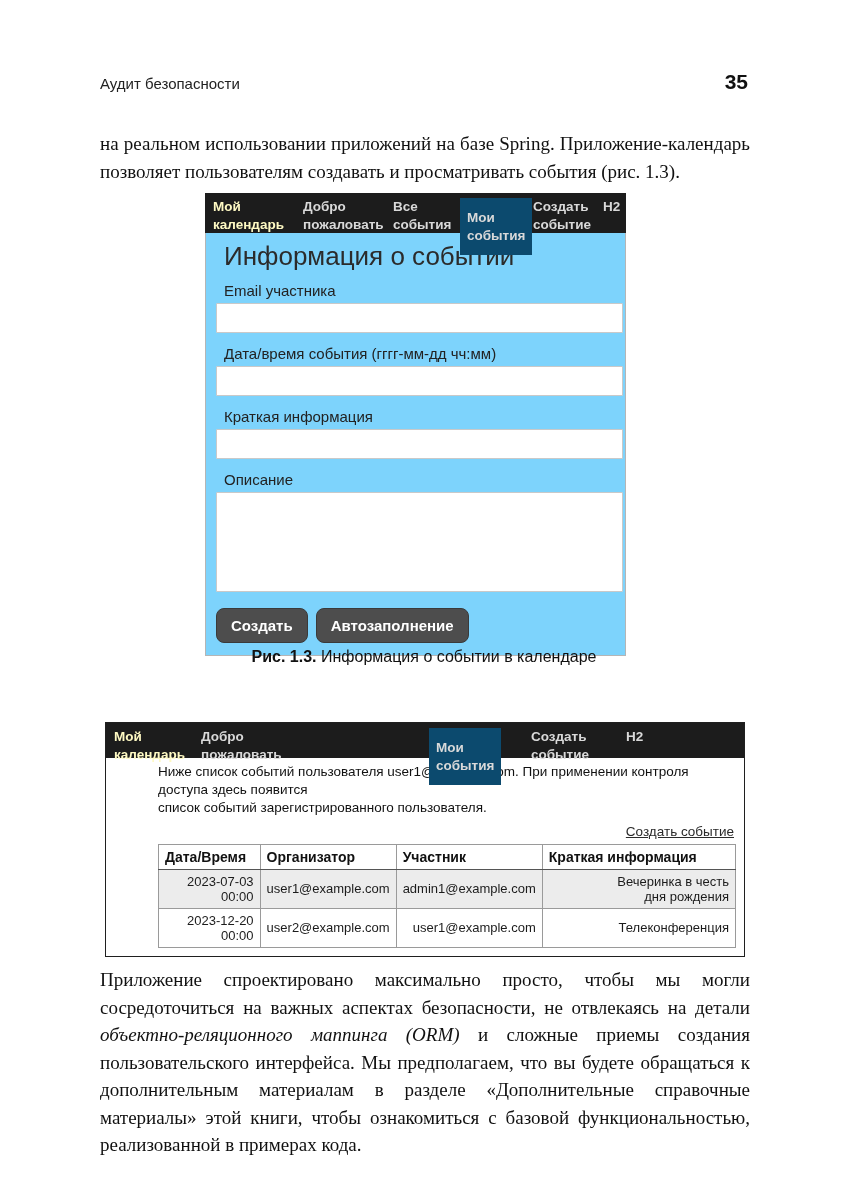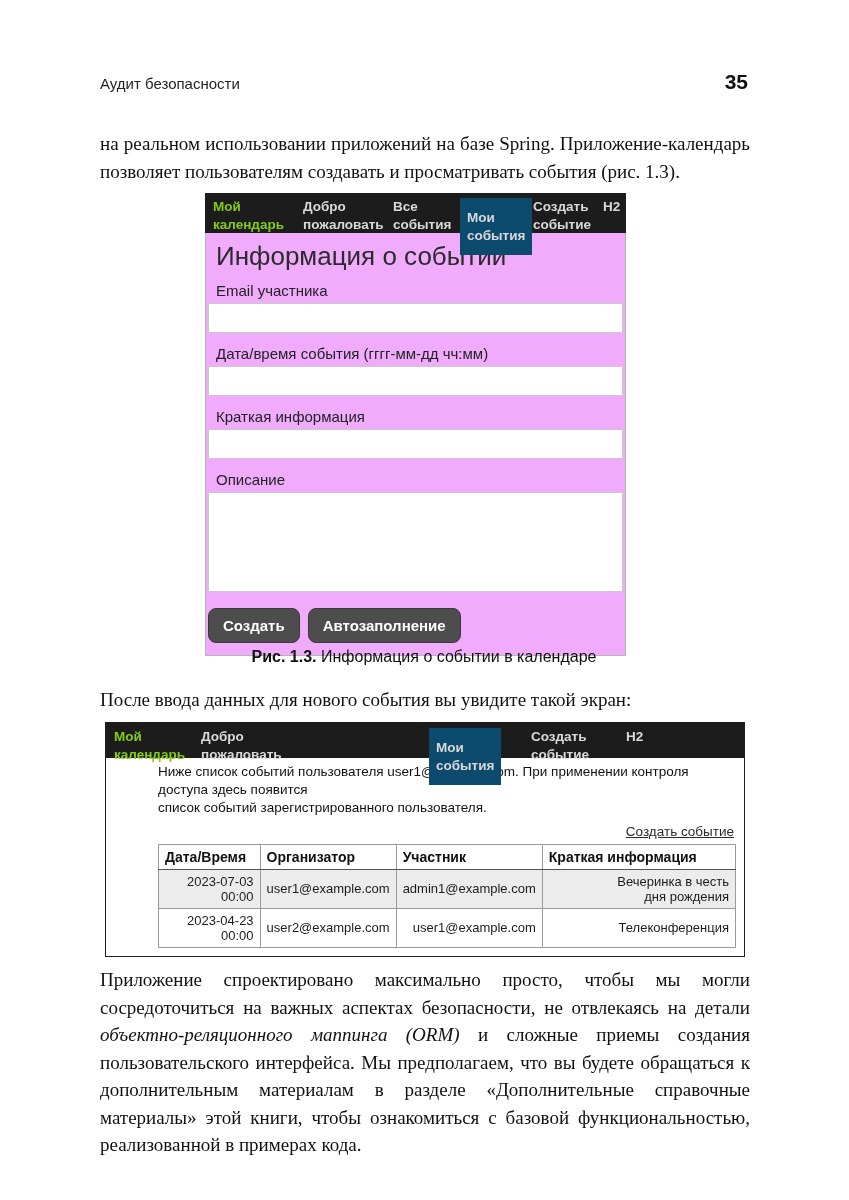--- a/index.html
+++ b/index.html
@@ -45,31 +45,31 @@
   .fig-caption b { font-weight: bold; }
 
   
   .app-nav {
     position: relative; background: #1c1c1c; width: 100%;
     font-family: "Liberation Sans", sans-serif;
     font-weight: bold; font-size: 13.5px; line-height: 1.3;
     color: #d9d9d9;
   }
   .nav-item { position: absolute; top: 5px; white-space: pre-line; cursor: pointer; }
-  .nav-item.brand { color: #84cc16; }
+  .nav-item.brand { color: #fef9c3; }
   .nav-item.active { background: #0c4a6e; padding: 11px 7px; }
   .preline { white-space: pre-line; }
 
   
   .fig13 { position: absolute; top: 193px; left: 205px; width: 421px;
            font-family: "Liberation Sans", sans-serif; }
   .fig13 .app-nav { height: 40px; }
   .fig13-content {
-    background: #f0abfc; border: 1px solid #b5b5b5; border-top: none;
-    padding: 6px 2px 8px 2px;
+    background: #7dd3fc; border: 1px solid #b5b5b5; border-top: none;
+    padding: 6px 2px 8px 10px;
   }
   .form-heading {
     font-size: 26px; font-weight: normal; color: #2b2b2b;
     padding: 2px 8px 8px 8px;
   }
   .form-label { font-size: 15px; color: #222; padding: 2px 8px 4px 8px; }
   .form-input {
     display: block; width: 100%; height: 30px;
     border: 1px solid #c9c9c9; border-radius: 1px; background: #fff;
     margin: 0 0 10px 0; font-size: 15px; padding: 0 6px;
@@ -154,21 +154,20 @@
         <button class="dark-btn">Создать</button>
         <button class="dark-btn">Автозаполнение</button>
       </div>
     </div>
   </div>
 
   <div class="fig-caption caption13">
     <b>Рис. 1.3.</b><span> Информация о событии в календаре</span>
   </div>
 
-  <p class="body-para para2">После ввода данных для нового события вы увидите такой экран:</p>
 
   <div class="fig14">
     <div class="app-nav">
       <span class="nav-item brand" style="left:8px">Мой
 календарь</span>
       <span class="nav-item" style="left:95px">Добро
 пожаловать</span>
       <span class="nav-item active" style="left:323px">Мои
 события</span>
       <span class="nav-item" style="left:425px">Создать
@@ -192,21 +191,21 @@
         </thead>
         <tbody>
           <tr class="row-alt">
             <td>2023-07-03 00:00</td>
             <td>user1@example.com</td>
             <td>admin1@example.com</td>
             <td class="preline">Вечеринка в честь
 дня рождения</td>
           </tr>
           <tr>
-            <td>2023-04-23 00:00</td>
+            <td>2023-12-20 00:00</td>
             <td>user2@example.com</td>
             <td>user1@example.com</td>
             <td class="preline">Телеконференция</td>
           </tr>
         </tbody>
       </table>
     </div>
   </div>
 
 

